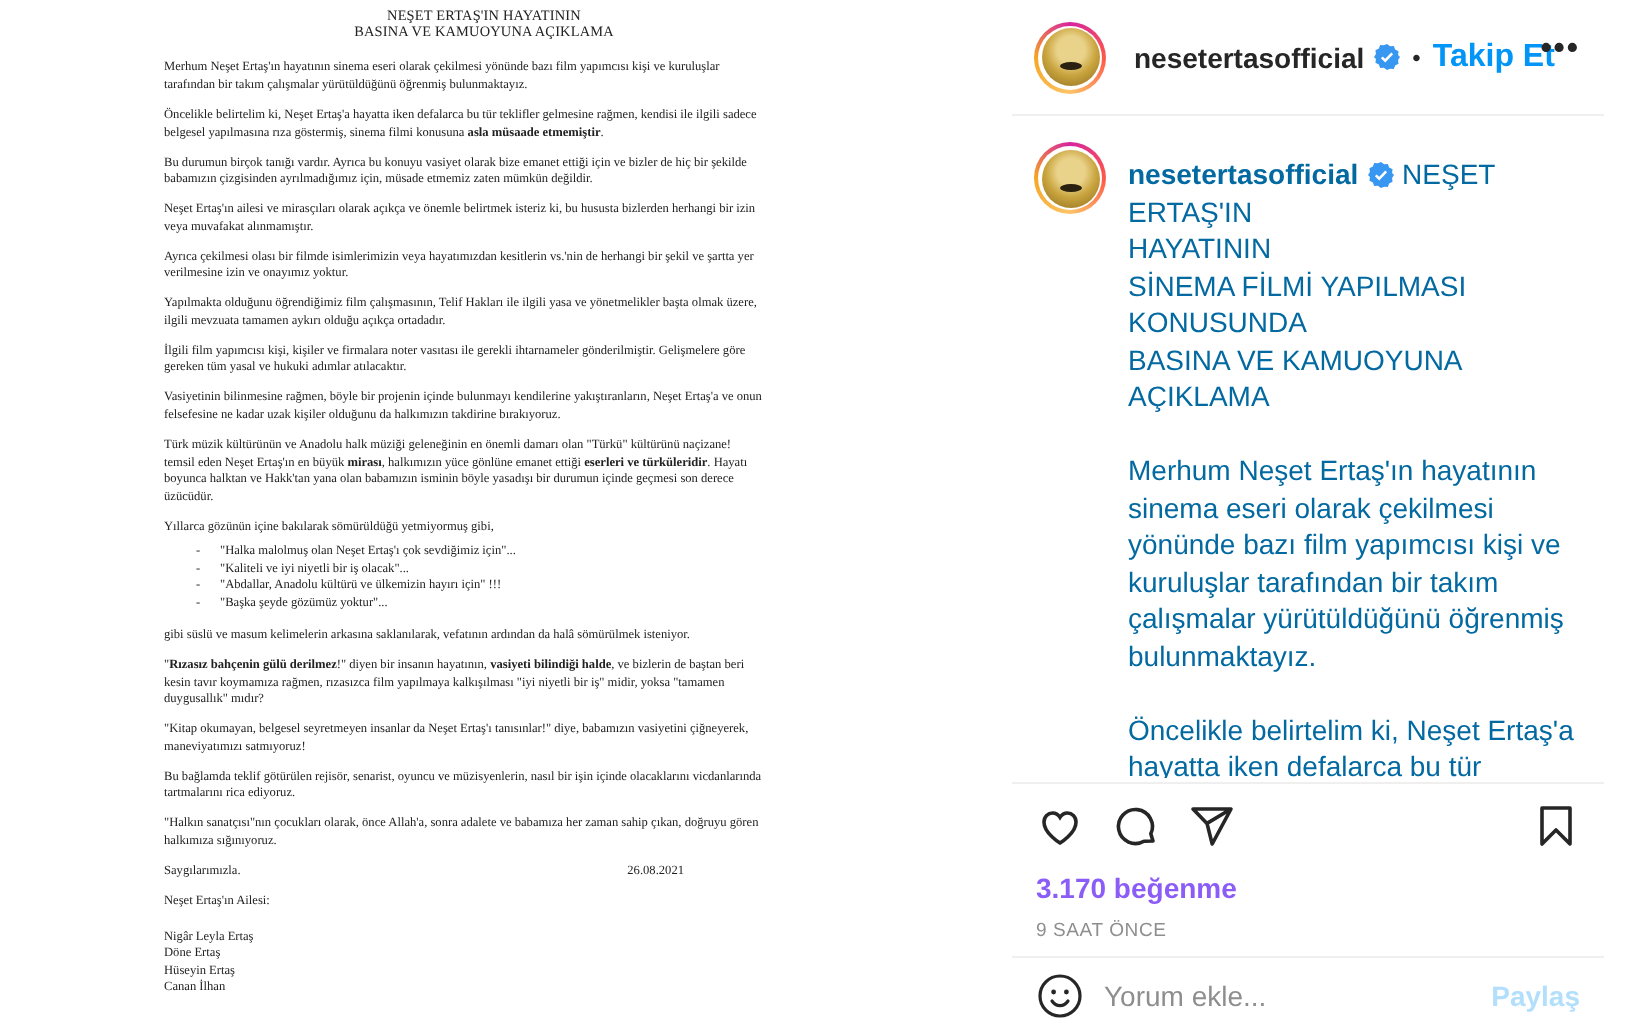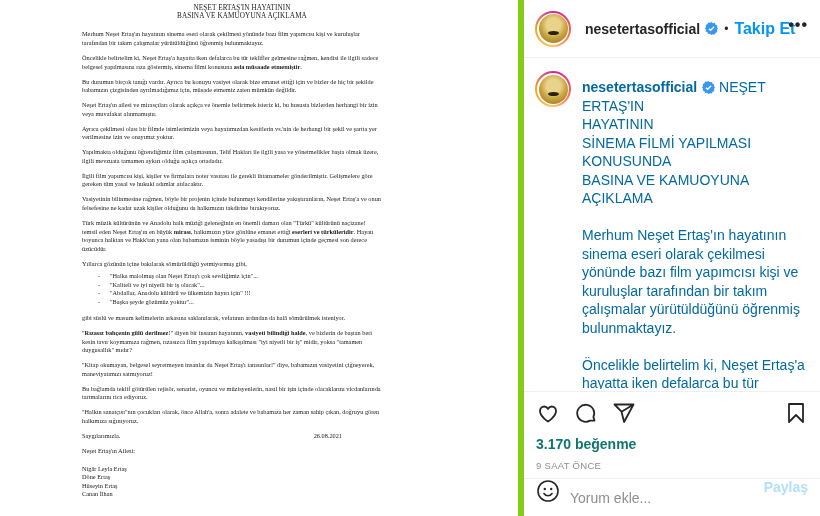--- a/index.html
+++ b/index.html
@@ -23,21 +23,21 @@
   }
   .letter p { margin-bottom: 6.4px; }
   .letter b { font-weight: bold; }
   .letter ul { list-style: none; margin: 4px 0 8px 16px; }
   .letter li { position: relative; padding-left: 12px; line-height: 8.4px; }
   .letter li::before { content: "-"; position: absolute; left: 0; }
   .sig-row { display: flex; justify-content: space-between; width: 260px; margin-bottom: 6px; }
   .signers div { line-height: 8.3px; }
 
   
-  .side { position: absolute; left: 524px; top: 0; width: 296px; height: 516px; background: #fff; }
+  .side { position: absolute; left: 506px; top: 0; width: 296px; height: 516px; background: #fff; }
 
   .header {
     position: absolute; left: 0; top: 0; width: 296px; height: 58px;
     border-bottom: 1px solid #efefef; display: flex; align-items: center;
   }
   .avatar-ring {
     width: 36px; height: 36px; border-radius: 50%; margin-left: 11px;
     background: conic-gradient(#d6249f, #fd5949, #fdc468, #f5a623, #d6249f);
     display: flex; align-items: center; justify-content: center; flex: none;
   }
@@ -59,25 +59,25 @@
   .caption .avatar-ring { position: absolute; left: 11px; top: 12px; margin: 0; }
   .caption-text {
     padding-top: 19px; font-size: 14px; line-height: 18.5px; color: #0369a1; white-space: pre-line;
   }
   .caption-text .uname { font-weight: bold; }
 
   .actions-wrap { position: absolute; left: 0; top: 391px; width: 296px; border-top: 1px solid #efefef; }
   .actions { height: 42px; display: flex; align-items: center; padding: 0 12px; }
   .act { width: 24px; height: 24px; margin-right: 14px; cursor: pointer; }
   .act.save { margin-left: auto; margin-right: 0; }
-  .likes { position: absolute; left: 12px; top: 436px; font-size: 14px; font-weight: bold; color: #0f766e; }
+  .likes { position: absolute; left: 12px; top: 436px; font-size: 14px; font-weight: bold; color: #8b5cf6; }
   .timestamp { position: absolute; left: 12px; top: 460px; font-size: 9.5px; color: #8e8e8e; letter-spacing: 0.3px; }
   .comment-bar {
     position: absolute; left: 0; top: 478px; width: 296px; height: 38px;
-    border-top: 1px solid #efefef; display: flex; padding: 0 12px;
+    border-top: 1px solid #efefef; display: flex; align-items: center; padding: 0 12px;
   }
   .smile { width: 24px; height: 24px; margin-right: 10px; cursor: pointer; }
   .comment-input { flex: 1; border: none; outline: none; font-size: 14px; font-family: "Liberation Sans", sans-serif; color: #262626; background: transparent; }
   .comment-input::placeholder { color: #8e8e8e; }
   .post-btn { font-size: 14px; font-weight: bold; color: #b2dffc; cursor: pointer; }
 </style>
 </head>
 <body>
 
 <div class="post-media">

